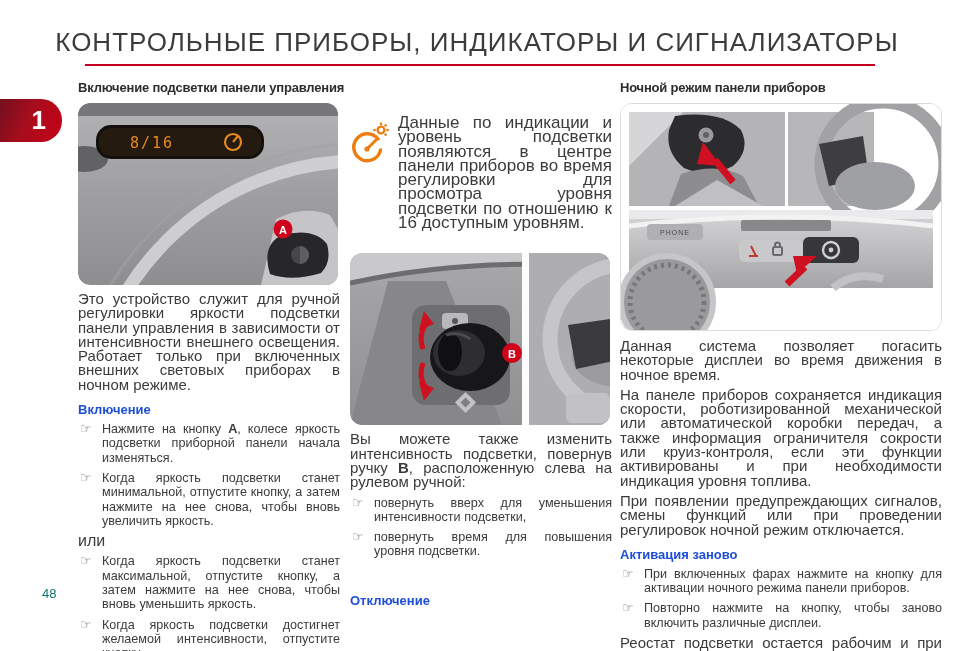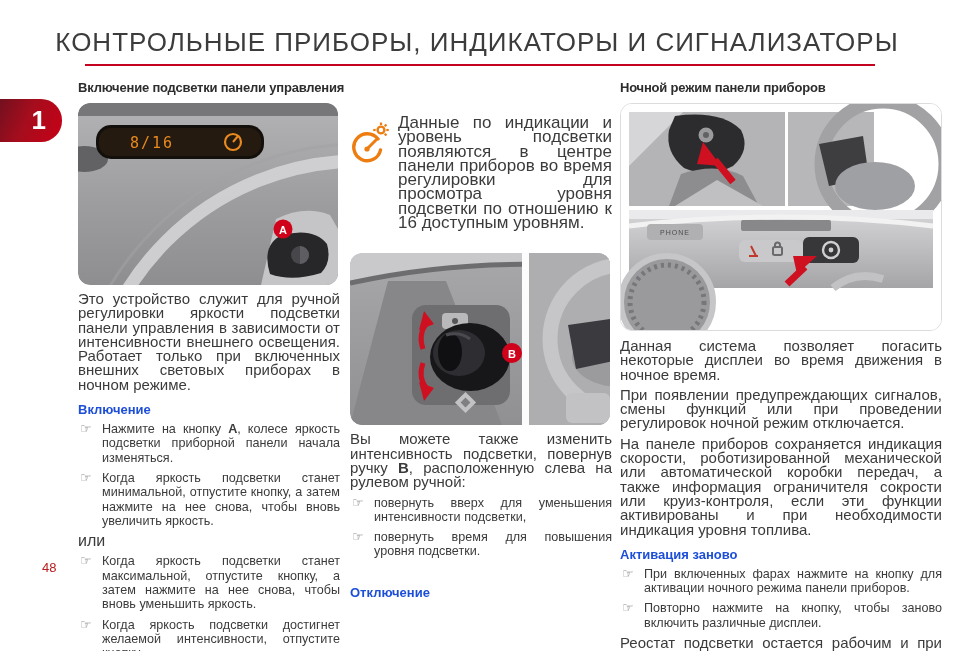--- a/index.html
+++ b/index.html
@@ -36,21 +36,21 @@
   .bullet { display:flex; margin:0 0 6px 0; }
   .hand {
     flex:0 0 24px; color:#8a8a8a; font-size:13px; line-height:14.3px;
     font-family:"DejaVu Sans", sans-serif; padding-left:2px; box-sizing:border-box;
   }
   .btxt { flex:1; font-size:12.6px; line-height:14.3px; text-align:justify; }
   .orword { font-size:16px; line-height:14.3px; margin:2px 0 6px 0; }
   .note { display:flex; margin:13px 0 23px 0; }
   .note-icon { flex:0 0 48px; padding-top:6px; }
   .note-text { flex:1; font-size:17px; line-height:14.3px; text-align:justify; }
-  .pagenum { position:absolute; left:42px; top:560px; font-size:13px; color:#b91c1c; }
+  .pagenum { position:absolute; left:42px; top:586px; font-size:13px; color:#0f766e; }
   svg text { font-family:"Liberation Sans", sans-serif; }
   .seg { font-family:"DejaVu Sans Mono", monospace; letter-spacing:2px; }
 </style>
 </head>
 <body>
 
 <div class="page">
 
   <div class="title">КОНТРОЛЬНЫЕ ПРИБОРЫ, ИНДИКАТОРЫ И СИГНАЛИЗАТОРЫ</div>
   <div class="title-rule"></div>
@@ -199,21 +199,21 @@
 
     <div class="bullet">
       <span class="hand">☞</span>
       <span class="btxt">повернуть вверх для уменьшения интенсивности подсветки,</span>
     </div>
     <div class="bullet">
       <span class="hand">☞</span>
       <span class="btxt">повернуть время для повышения уровня подсветки.</span>
     </div>
 
-    <h3 class="sub" style="margin-top:26px;">Отключение</h3>
+    <h3 class="sub" style="margin-top:34px;">Отключение</h3>
   </div>
 
   <div class="col col3">
     <h2 class="sec">Ночной режим панели приборов</h2>
 
     <div class="figure fig3">
       <svg width="320" height="226" viewBox="0 0 320 226">
         <defs>
           <linearGradient id="g3" x1="0" y1="0" x2="0" y2="1">
             <stop offset="0" stop-color="#d6d6d8"></stop>
@@ -259,22 +259,22 @@
           <g fill="#cf1020" stroke="#cf1020">
             <path d="M166,180 L184,163" fill="none" stroke-width="7"></path>
             <polygon points="176,170 196,152 172,152" stroke="none"></polygon>
           </g>
           <path d="M212,184 q22,-18 50,-9" fill="none" stroke="#c2c2c5" stroke-width="8"></path>
         </g>
       </svg>
     </div>
 
     <p class="body">Данная система позволяет погасить некоторые дисплеи во время движения в ночное время.</p>
+    <p class="body">На панеле приборов сохраняется индикация скорости, роботизированной механической или автоматической коробки передач, а также информация ограничителя сокрости или круиз-контроля, если эти функции активированы и при необходимости индикация уровня топлива.</p>
     <p class="body">При появлении предупреждающих сигналов, смены функций или при проведении регулировок ночной режим отключается.</p>
-    <p class="body">На панеле приборов сохраняется индикация скорости, роботизированной механической или автоматической коробки передач, а также информация ограничителя сокрости или круиз-контроля, если эти функции активированы и при необходимости индикация уровня топлива.</p>
 
     <h3 class="sub">Активация заново</h3>
 
     <div class="bullet">
       <span class="hand">☞</span>
       <span class="btxt">При включенных фарах нажмите на кнопку для активации ночного режима панели приборов.</span>
     </div>
     <div class="bullet">
       <span class="hand">☞</span>
       <span class="btxt">Повторно нажмите на кнопку, чтобы заново включить различные дисплеи.</span>

